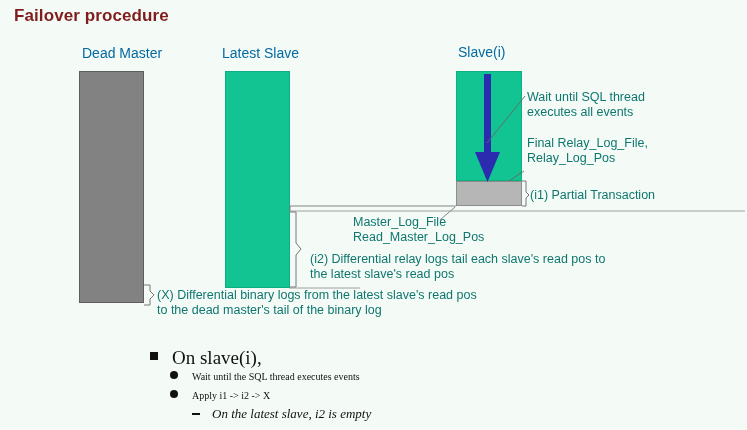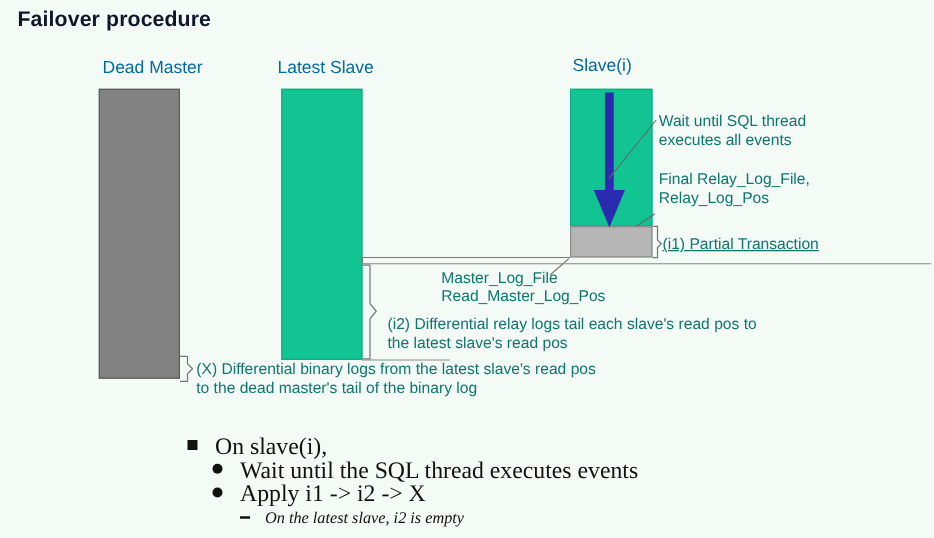--- a/index.html
+++ b/index.html
@@ -7,21 +7,21 @@
     width:747px;height:430px;
     background:#f4fbf7;
     font-family:"Liberation Sans", sans-serif;
     overflow:hidden;
     position:relative;
   }
   #slide{position:absolute;inset:0;}
 
   .title{
     position:absolute;left:14px;top:6px;
-    font-size:17px;font-weight:bold;color:#0f172a;
+    font-size:17px;font-weight:bold;color:#7f1d1d;
     letter-spacing:.1px;
   }
 
   
   .caption{
     position:absolute;font-size:14px;color:#0369a1;
     white-space:nowrap;
   }
   #cap-dead{left:82px;top:45px;}
   #cap-latest{left:222px;top:45px;}
@@ -49,34 +49,34 @@
   
   #vec{position:absolute;left:0;top:0;width:747px;height:430px;}
 
   
   .anno{
     position:absolute;font-size:12.5px;color:#0f766e;
     line-height:15px;white-space:pre;
   }
   #anno-wait{left:527px;top:90px;}
   #anno-final{left:527px;top:136px;}
-  #anno-i1{left:530px;top:188px;text-decoration:underline;}
+  #anno-i1{left:530px;top:188px;}
   #anno-master{left:353px;top:215px;}
   #anno-i2{left:310px;top:252px;}
   #anno-x{left:157px;top:288px;}
 
   
   #bullets{
     position:absolute;left:150px;top:348px;
     font-family:"Liberation Serif", serif;
     color:#111;
   }
   .b1{position:relative;font-size:19px;line-height:19px;padding-left:22px;}
   .b1 .mk{position:absolute;left:0;top:4px;width:8px;height:8px;background:#111;}
-  .b2{position:relative;font-size:19px;line-height:19px;padding-left:42px;font-family:Liberation Serif, serif;}
+  .b2{position:relative;font-size:10px;line-height:19px;padding-left:42px;font-family:Liberation Serif, serif;}
   .b2 .mk{position:absolute;left:20px;top:4px;width:8px;height:8px;border-radius:50%;background:#111;}
   .b3{position:relative;font-size:13px;line-height:18px;padding-left:62px;font-style:italic;}
   .b3 .mk{position:absolute;left:42px;top:8px;width:8px;height:1.5px;background:#111;}
 </style>
 </head>
 <body>
 
 <div id="slide">
 
   <div class="title">Failover procedure</div>

